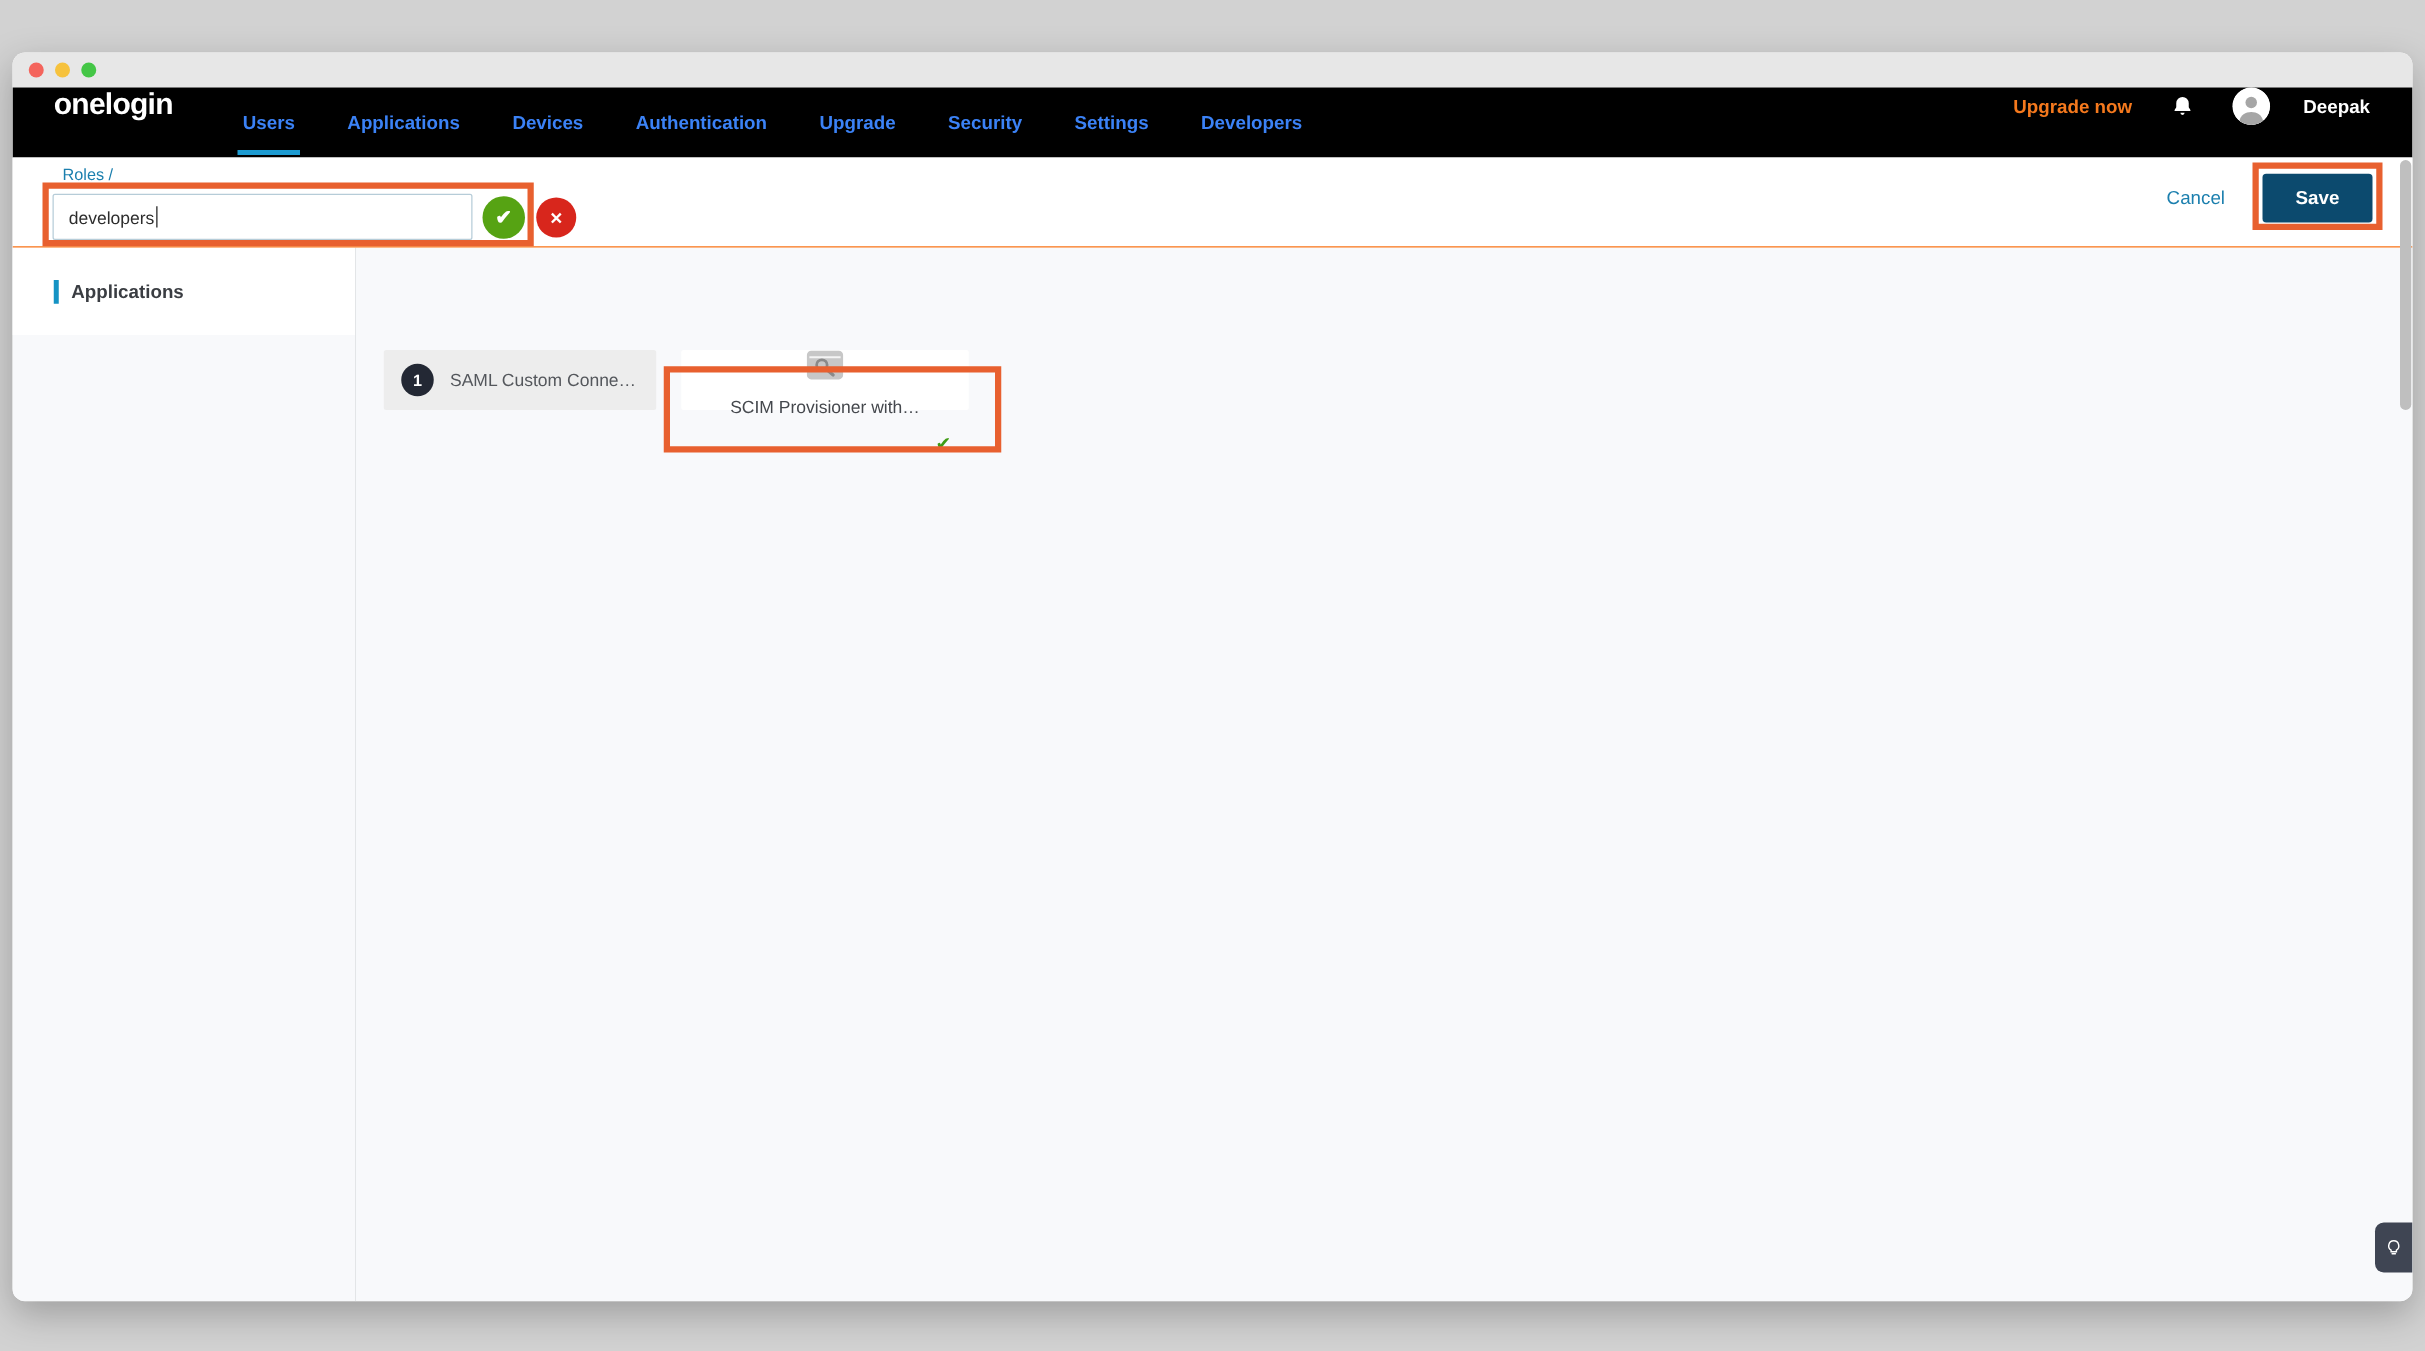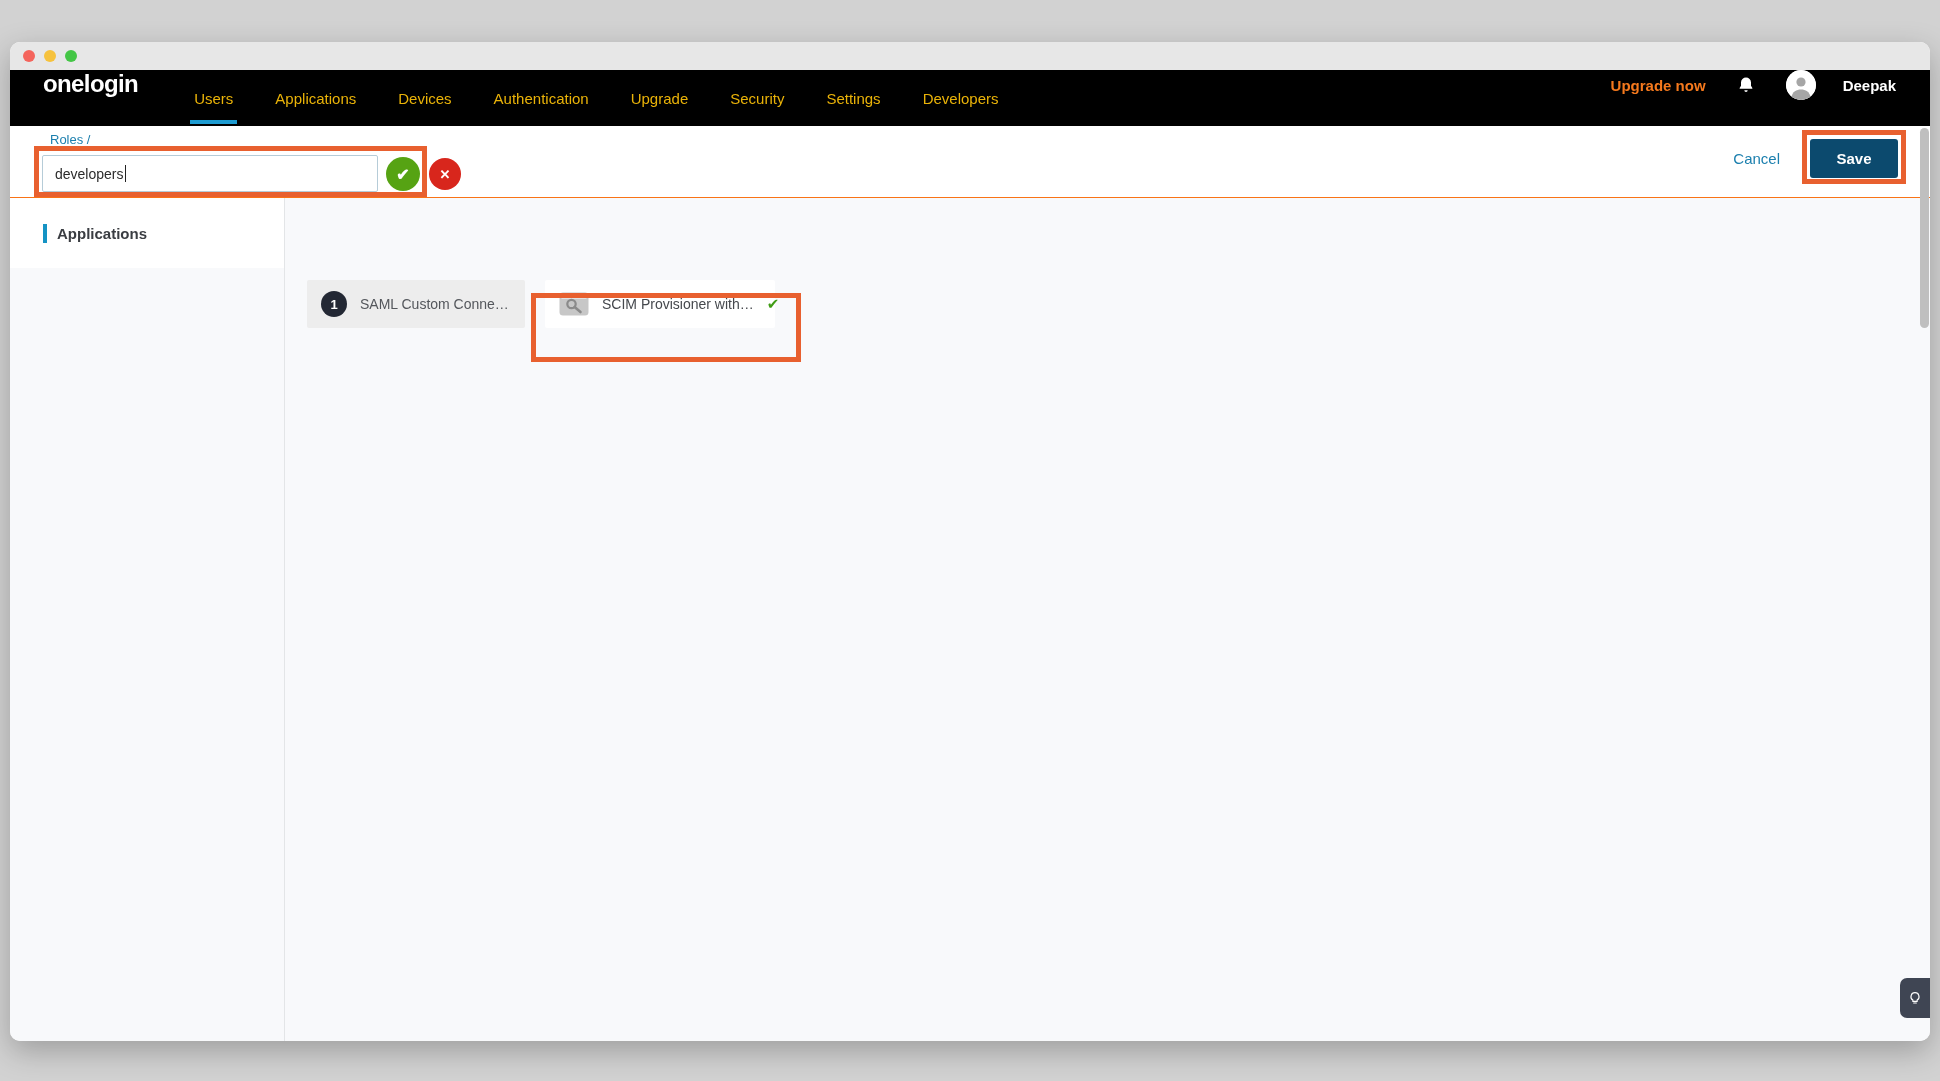--- a/index.html
+++ b/index.html
@@ -23,21 +23,21 @@
   .light { width:12px; height:12px; border-radius:50%; }
   .light.red    { background:#f4645c; }
   .light.yellow { background:#f6c23d; }
   .light.green  { background:#44c646; }
 
   
   .nav { height:56px; background:#000; display:flex; align-items:flex-start; padding:0 34px 0 33px; }
   .logo { color:#fff; font-size:24px; font-weight:700; letter-spacing:-0.6px; cursor:pointer; }
   .menu { display:flex; margin-left:56px; gap:42px; height:100%; align-items:center; }
   .nav-item {
-    position:relative; color:#eab308; font-size:15px; font-weight:400;
+    position:relative; color:#3b82f6; font-size:15px; font-weight:700;
     height:100%; display:flex; align-items:center; cursor:pointer; white-space:nowrap;
   }
   .nav-item.active::after {
     content:""; position:absolute; left:-4px; right:-4px; bottom:2px; height:4px;
     background:#1d9bd1;
   }
   .nav-right { margin-left:auto; display:flex; align-items:center; gap:30px; }
   .upgrade { color:#f5791d; font-size:15px; font-weight:700; cursor:pointer; white-space:nowrap; }
   .bell { width:20px; height:20px; display:flex; cursor:pointer; }
   .user { display:flex; align-items:center; gap:27px; cursor:pointer; }
@@ -78,21 +78,21 @@
   .side-label { font-size:15px; font-weight:700; color:#3a3d42; }
 
   .content { flex:1; background:#f8f9fb; padding:64px 0 0 22px; }
   .content h1 { font-size:19px; font-weight:700; color:#3b3e45; }
   .tiles { display:flex; gap:20px; margin-top:18px; }
   .tile {
     height:48px; border-radius:2px; display:flex; align-items:center;
     padding:0 14px; gap:13px; cursor:pointer;
   }
   .tile.gray  { width:218px; background:#ededed; }
-  .tile.white { width:230px; background:#fff; }
+  .tile.white { width:230px; background:#fff;flex-direction:column; }
   .badge {
     width:26px; height:26px; border-radius:50%; background:#232834; color:#fff;
     font-size:13px; font-weight:700; display:flex; align-items:center; justify-content:center; flex:none;
   }
   .tile-label { font-size:14px; color:#54575c; white-space:nowrap; }
   .tile.white .tile-label { color:#45484d; }
   .tile-check { margin-left:auto; color:#3f9c14; font-size:15px; font-weight:700; }
   .app-icon { width:30px; height:24px; flex:none; display:block; }
 
   

